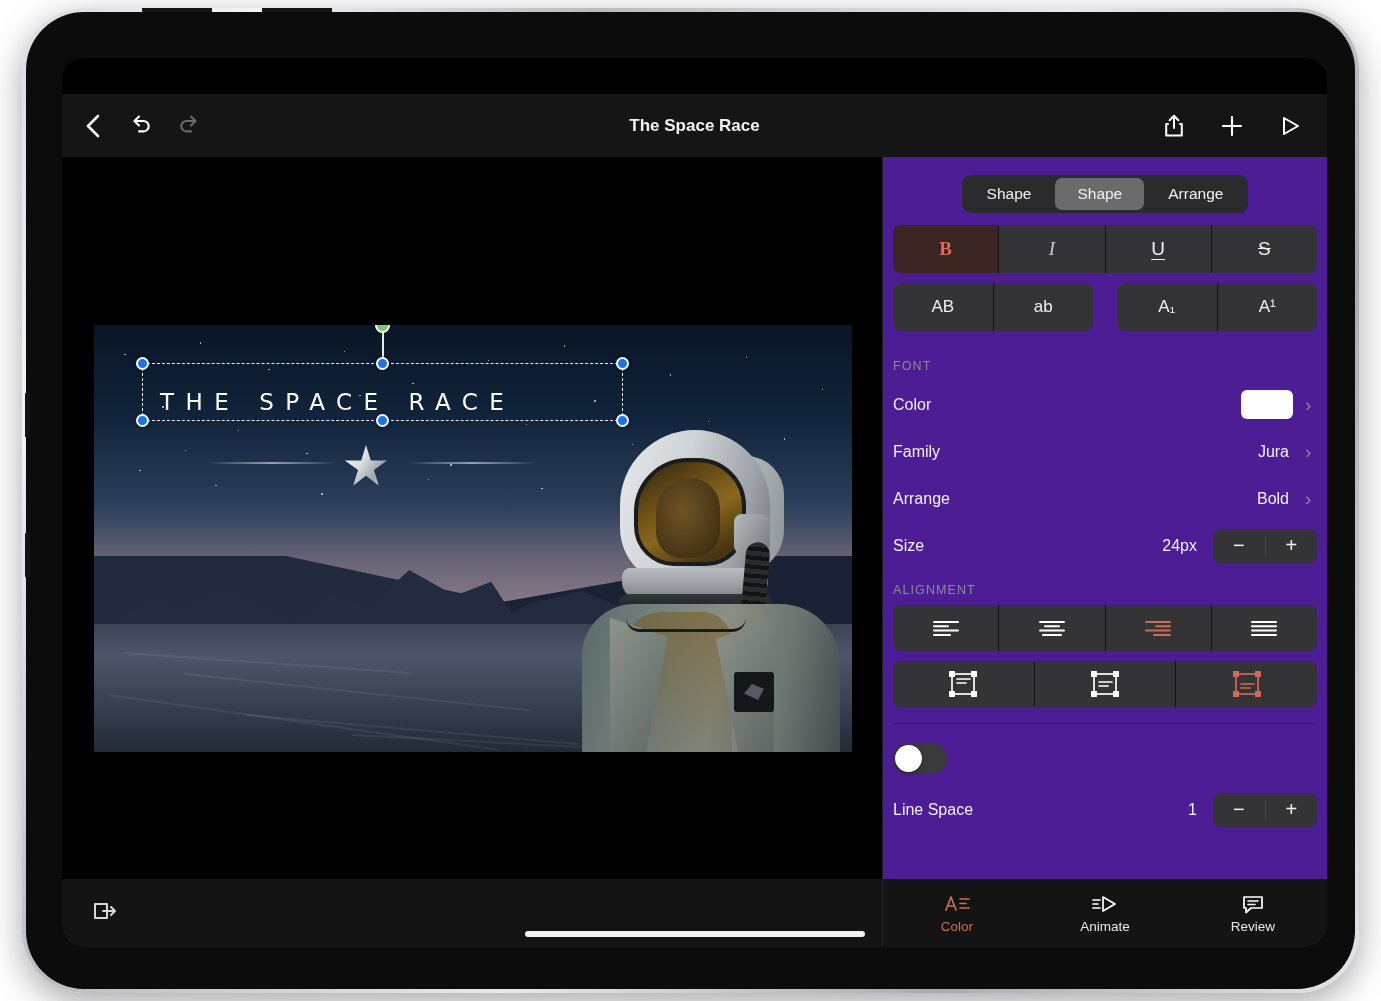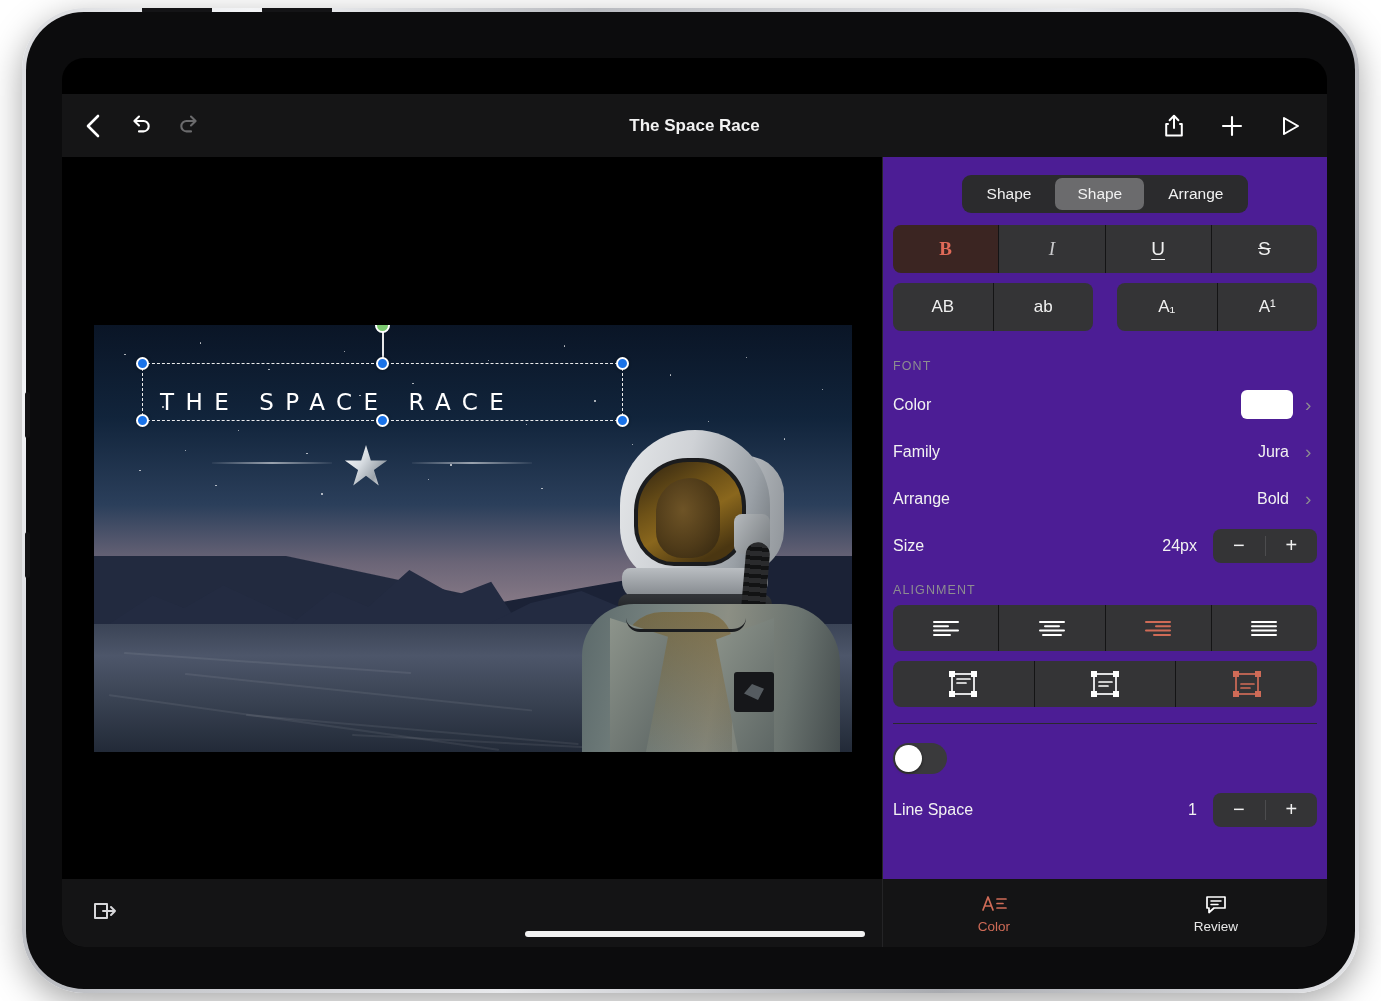--- a/index.html
+++ b/index.html
@@ -590,20 +590,29 @@
             <span class="ti">
               <svg width="26" height="20" viewBox="0 0 26 20">
                   <path d="M2 16 L7 3 L12 16 M4 12 H10" stroke="#cf6b57" stroke-width="1.7" fill="none" stroke-linecap="round" stroke-linejoin="round"></path>
                   <path d="M16 5 H25 M16 9.5 H22 M16 14 H25" stroke="#cf6b57" stroke-width="1.7" stroke-linecap="round"></path>
                 </svg>
             </span>
             <span>Color</span>
           </div>
           <div class="tab">
             <span class="ti">
+              <svg width="28" height="20" viewBox="0 0 28 20">
+                  <path d="M2 6 H9 M2 10 H7 M2 14 H9" stroke="#fff" stroke-width="1.7" stroke-linecap="round"></path>
+                  <path d="M12 3 L24 10 L12 17 Z" stroke="#fff" stroke-width="1.7" fill="none" stroke-linejoin="round"></path>
+                </svg>
+            </span>
+            <span>Animate</span>
+          </div>
+          <div class="tab">
+            <span class="ti">
               <svg width="24" height="20" viewBox="0 0 24 20">
                   <path d="M3 3 H21 V14 H10 L5 18.5 V14 H3 Z" stroke="#fff" stroke-width="1.7" fill="none" stroke-linejoin="round"></path>
                   <path d="M7 7 H17 M7 10.5 H14" stroke="#fff" stroke-width="1.5" stroke-linecap="round"></path>
                 </svg>
             </span>
             <span>Review</span>
           </div>
         </div>
 
       </div>

